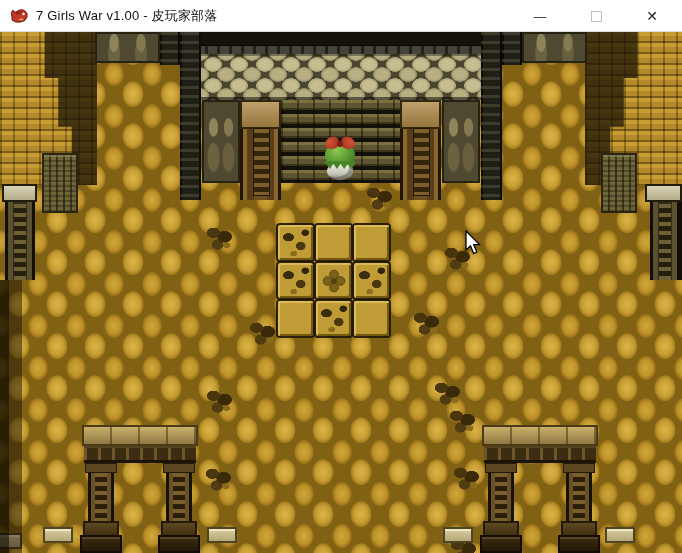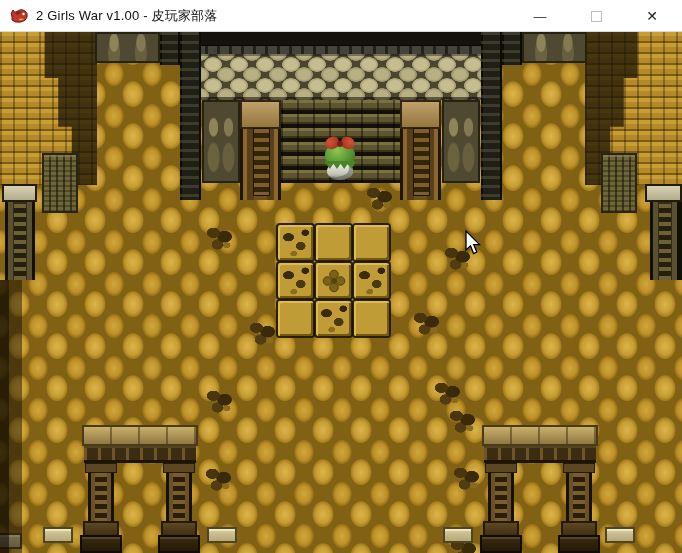--- a/index.html
+++ b/index.html
@@ -153,21 +153,21 @@
 
   <div class="titlebar">
     <span class="app-icon">
       <svg width="20" height="18" viewBox="0 0 20 18">
         <path d="M3 10 Q1 6 4 3 Q5 6 7 5 Q12 1 16 4 Q19 6 18 10 Q17 14 12 15 Q6 16 3 13 Z" fill="#c0392b" stroke="#6e1a10" stroke-width="1"></path>
         <path d="M6 6 Q9 3 13 5 Q11 8 8 8 Z" fill="#8e2418"></path>
         <circle cx="14.5" cy="7" r="1.2" fill="#fff"></circle>
         <path d="M10 12 Q13 11 15 12 Q13 14 10 13 Z" fill="#e8b23a"></path>
       </svg>
     </span>
-    <span class="title-text">2 Girls War v1.00 - 皮玩家部落</span>
+    <span class="title-text">7 Girls War v1.00 - 皮玩家部落</span>
     <div class="controls">
       <div class="cbtn min">
         <span class="glyph">—</span>
       </div>
       <div class="cbtn max">
         <span class="maxbox"></span>
       </div>
       <div class="cbtn close">
         <span class="glyph">✕</span>
       </div>

